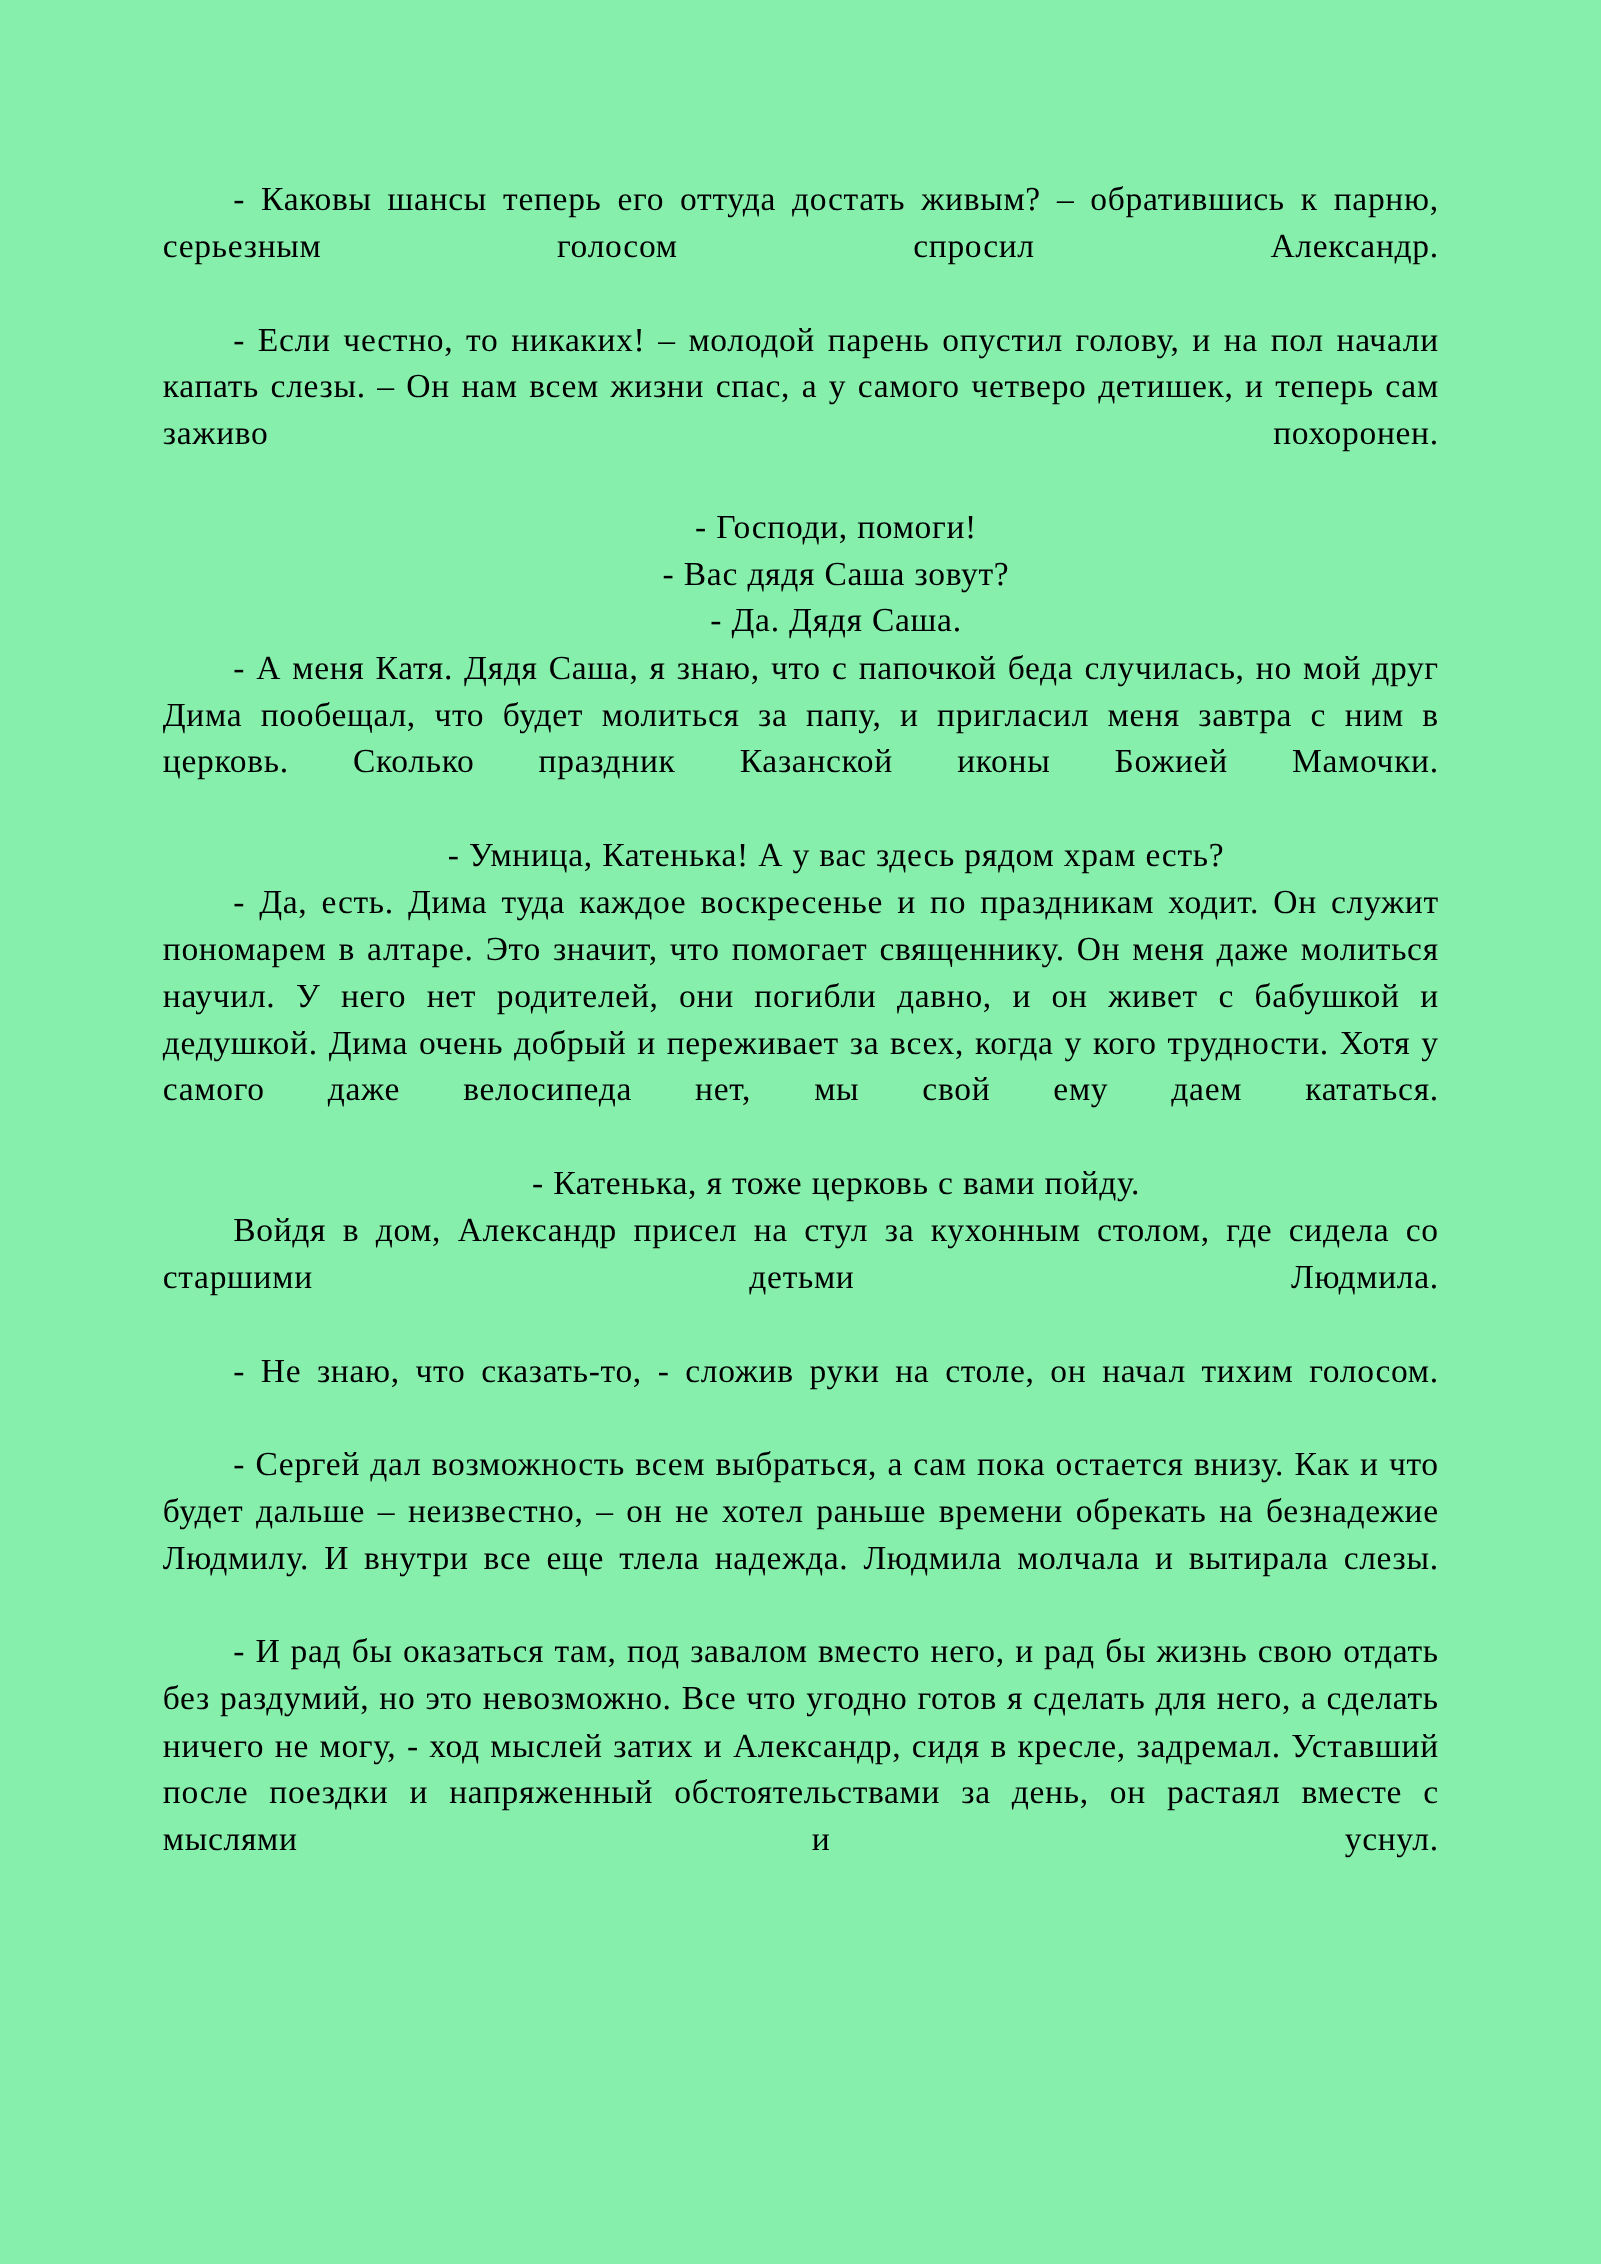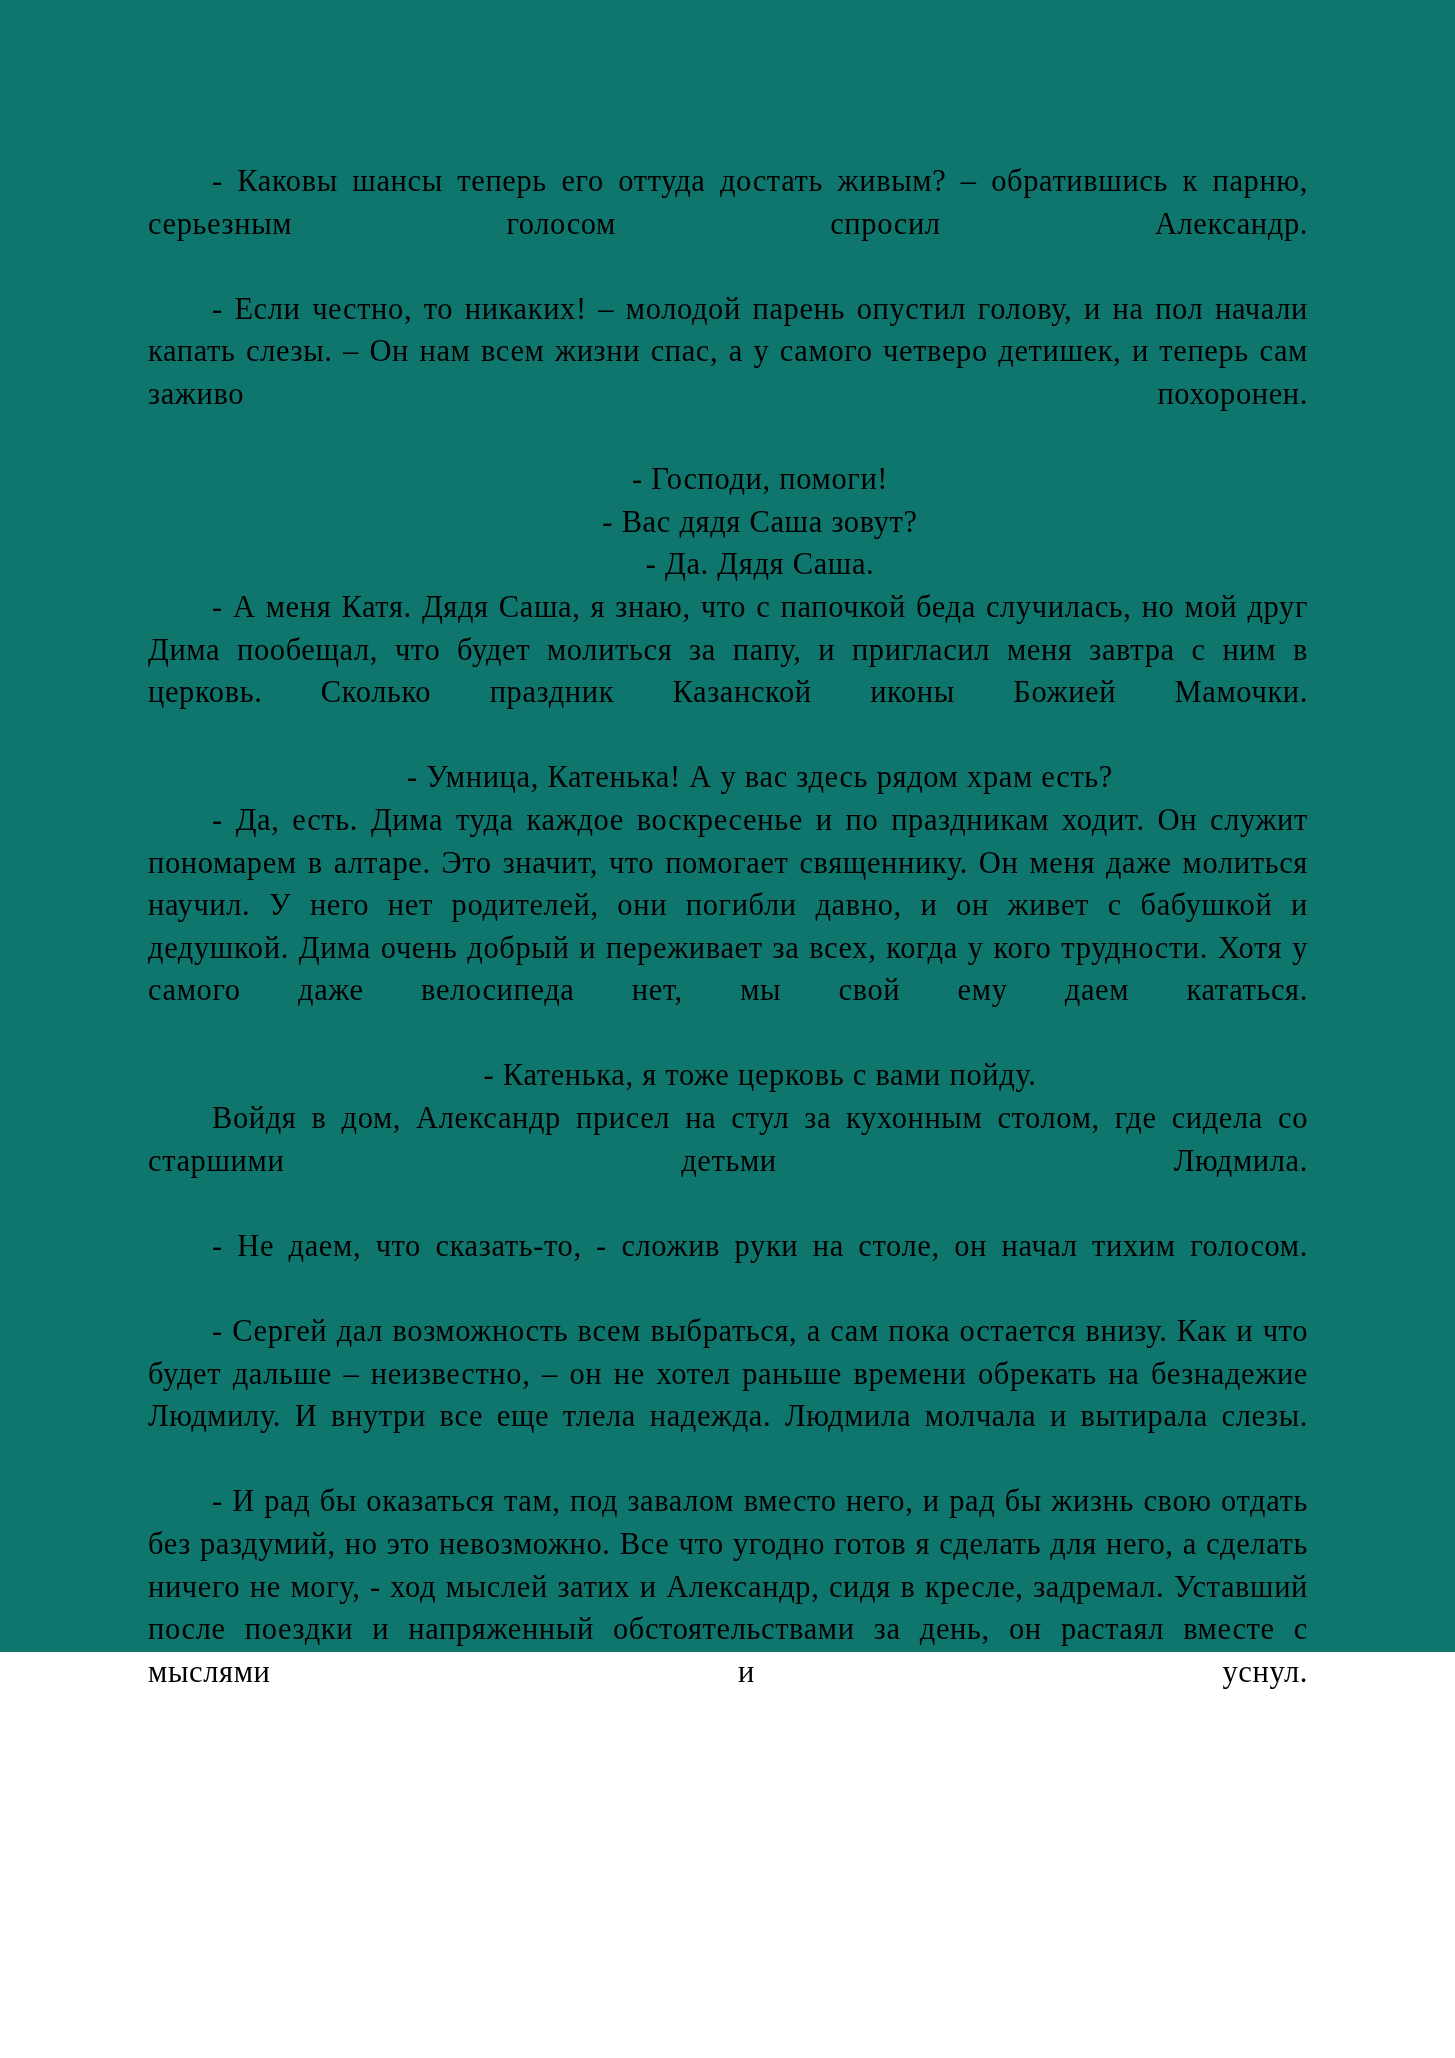--- a/index.html
+++ b/index.html
@@ -11,22 +11,22 @@
   body {
     width: 1455px;
     height: 2058px;
     font-family: "Liberation Serif", "DejaVu Serif", serif;
     color: #000000;
     -webkit-font-smoothing: antialiased;
   }
   .page {
     position: relative;
     width: 1455px;
-    height: 1652px;
-    background: #0f766e;
+    height: 2058px;
+    background: #86efac;
     box-sizing: border-box;
   }
   .text-column {
     position: absolute;
     left: 148px;
     top: 160px;
     width: 1160px;
   }
   .para {
     margin: 0;
@@ -61,18 +61,18 @@
     <p class="para">- Каковы шансы теперь его оттуда достать живым? – обратившись к парню, серьезным голосом спросил Александр.</p>
     <p class="para">- Если честно, то никаких! – молодой парень опустил голову, и на пол начали капать слезы. – Он нам всем жизни спас, а у самого четверо детишек, и теперь сам заживо похоронен.</p>
     <p class="para short">- Господи, помоги!</p>
     <p class="para short">- Вас дядя Саша зовут?</p>
     <p class="para short">- Да. Дядя Саша.</p>
     <p class="para">- А меня Катя. Дядя Саша, я знаю, что с папочкой беда случилась, но мой друг Дима пообещал, что будет молиться за папу, и пригласил меня завтра с ним в церковь. Сколько праздник Казанской иконы Божией Мамочки.</p>
     <p class="para short">- Умница, Катенька! А у вас здесь рядом храм есть?</p>
     <p class="para">- Да, есть. Дима туда каждое воскресенье и по праздникам ходит. Он служит пономарем в алтаре. Это значит, что помогает священнику. Он меня даже молиться научил. У него нет родителей, они погибли давно, и он живет с бабушкой и дедушкой. Дима очень добрый и переживает за всех, когда у кого трудности. Хотя у самого даже велосипеда нет, мы свой ему даем кататься.</p>
     <p class="para short">- Катенька, я тоже церковь с вами пойду.</p>
     <p class="para">Войдя в дом, Александр присел  на стул за кухонным столом, где сидела со старшими детьми Людмила.</p>
-    <p class="para">- Не даем, что сказать-то, - сложив руки на столе, он начал тихим голосом.</p>
+    <p class="para">- Не знаю, что сказать-то, - сложив руки на столе, он начал тихим голосом.</p>
     <p class="para">- Сергей дал возможность всем выбраться, а сам пока остается внизу. Как и что будет дальше – неизвестно, – он не хотел раньше времени обрекать на безнадежие Людмилу. И внутри все еще тлела надежда. Людмила молчала и вытирала слезы.</p>
     <p class="para">- И рад бы оказаться там, под завалом вместо него, и рад бы жизнь свою отдать без раздумий, но это невозможно. Все что угодно готов я сделать для него, а сделать ничего не могу, - ход мыслей затих и Александр, сидя в кресле, задремал. Уставший после поездки и напряженный обстоятельствами за день, он растаял вместе с мыслями и уснул.</p>
 
   </div>
 </div>
 
 </body></html>

